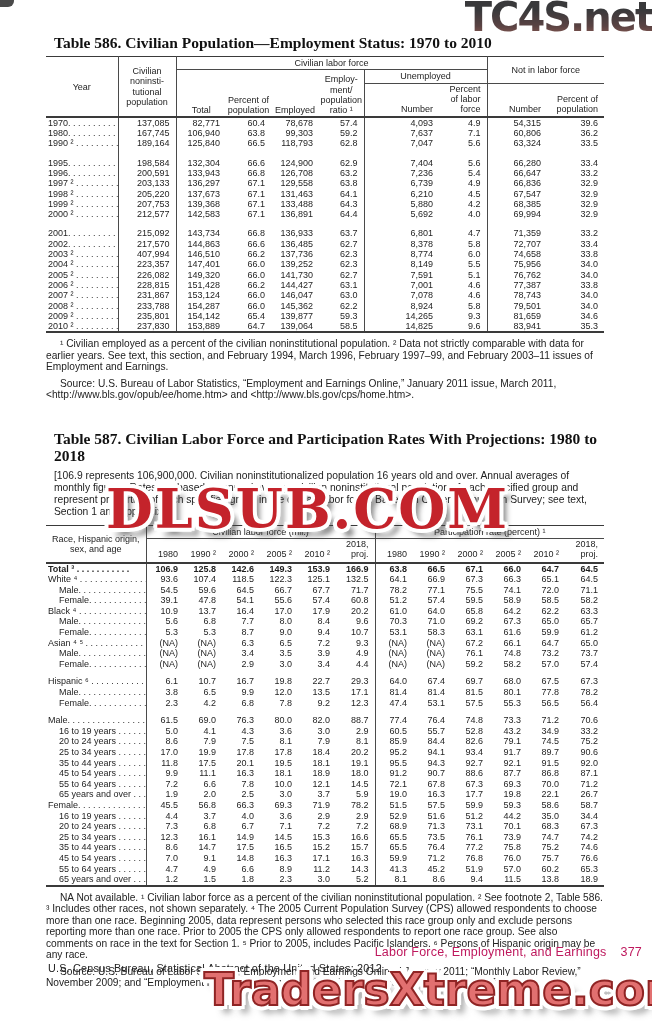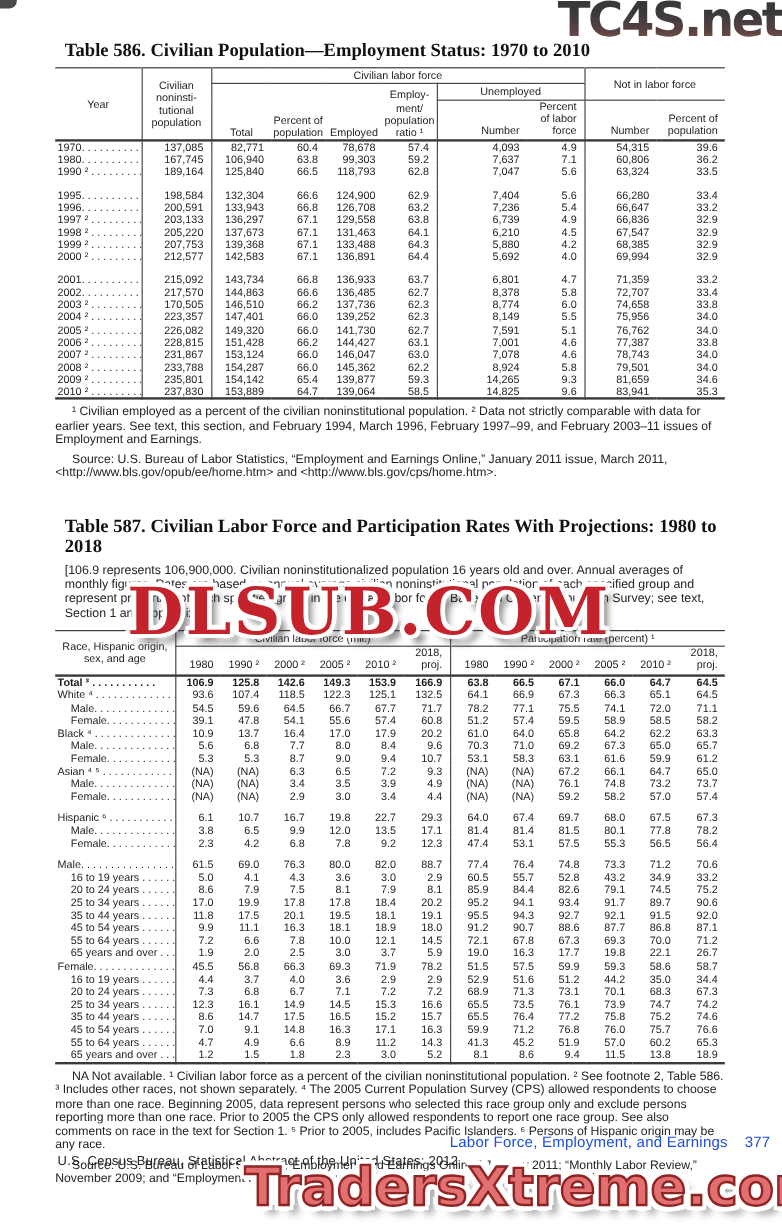--- a/index.html
+++ b/index.html
@@ -70,21 +70,21 @@
 
   
   .t586 tbody td:nth-child(2), .t586 tbody td:nth-child(3),
   .t586 tbody td:nth-child(7), .t586 tbody td:nth-child(9) { border-left:1px solid #4a4a4a; }
   
   .t587 tbody td:nth-child(2), .t587 tbody td:nth-child(8) { border-left:1px solid #4a4a4a; }
   .t587 tbody tr.spacer td { height:7px; line-height:7px; }
   .t587 tbody td { line-height:10.6px; }
 
   
-  .running-head { position:absolute; top:945px; right:10px; font-size:12.5px; color:#1d4ed8; letter-spacing:.2px;padding-left:32px; }
+  .running-head { position:absolute; top:945px; right:10px; font-size:12.5px; color:#be185d; letter-spacing:.2px;padding-left:32px; }
   .running-head .pageno { margin-left:14px; }
   .census-line { position:absolute; top:962px; left:48px; font-size:10.8px; color:#222; letter-spacing:.2px; }
 </style>
 </head>
 <body>
 
 <div class="page">
   <div class="corner-smudge"></div>
 
   <div class="wm wm-top">TC4S.net</div>
@@ -290,21 +290,21 @@
             <td>66.6</td>
             <td>136,485</td>
             <td>62.7</td>
             <td>8,378</td>
             <td>5.8</td>
             <td>72,707</td>
             <td>33.4</td>
           </tr>
           <tr>
             <td class="stub">2003 ² . . . . . . . . . .</td>
-            <td>170,505</td>
+            <td>407,994</td>
             <td>146,510</td>
             <td>66.2</td>
             <td>137,736</td>
             <td>62.3</td>
             <td>8,774</td>
             <td>6.0</td>
             <td>74,658</td>
             <td>33.8</td>
           </tr>
           <tr>

